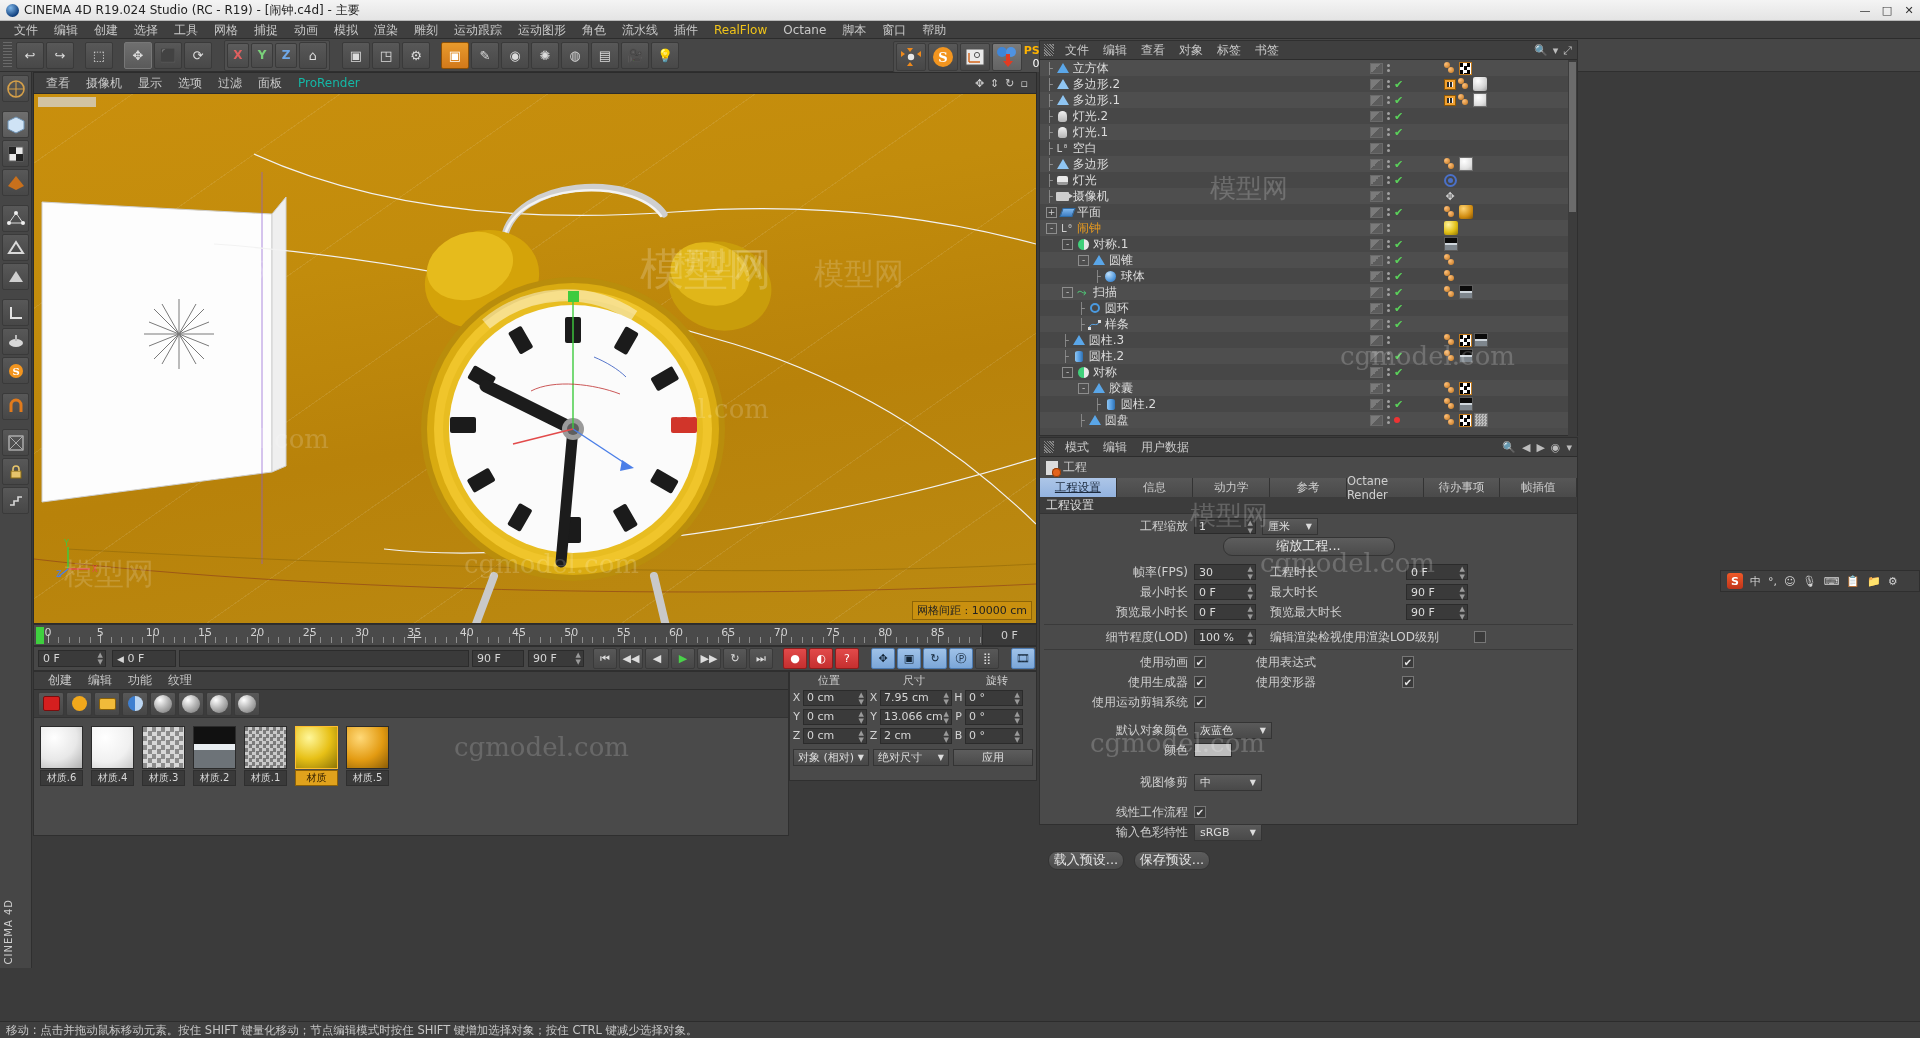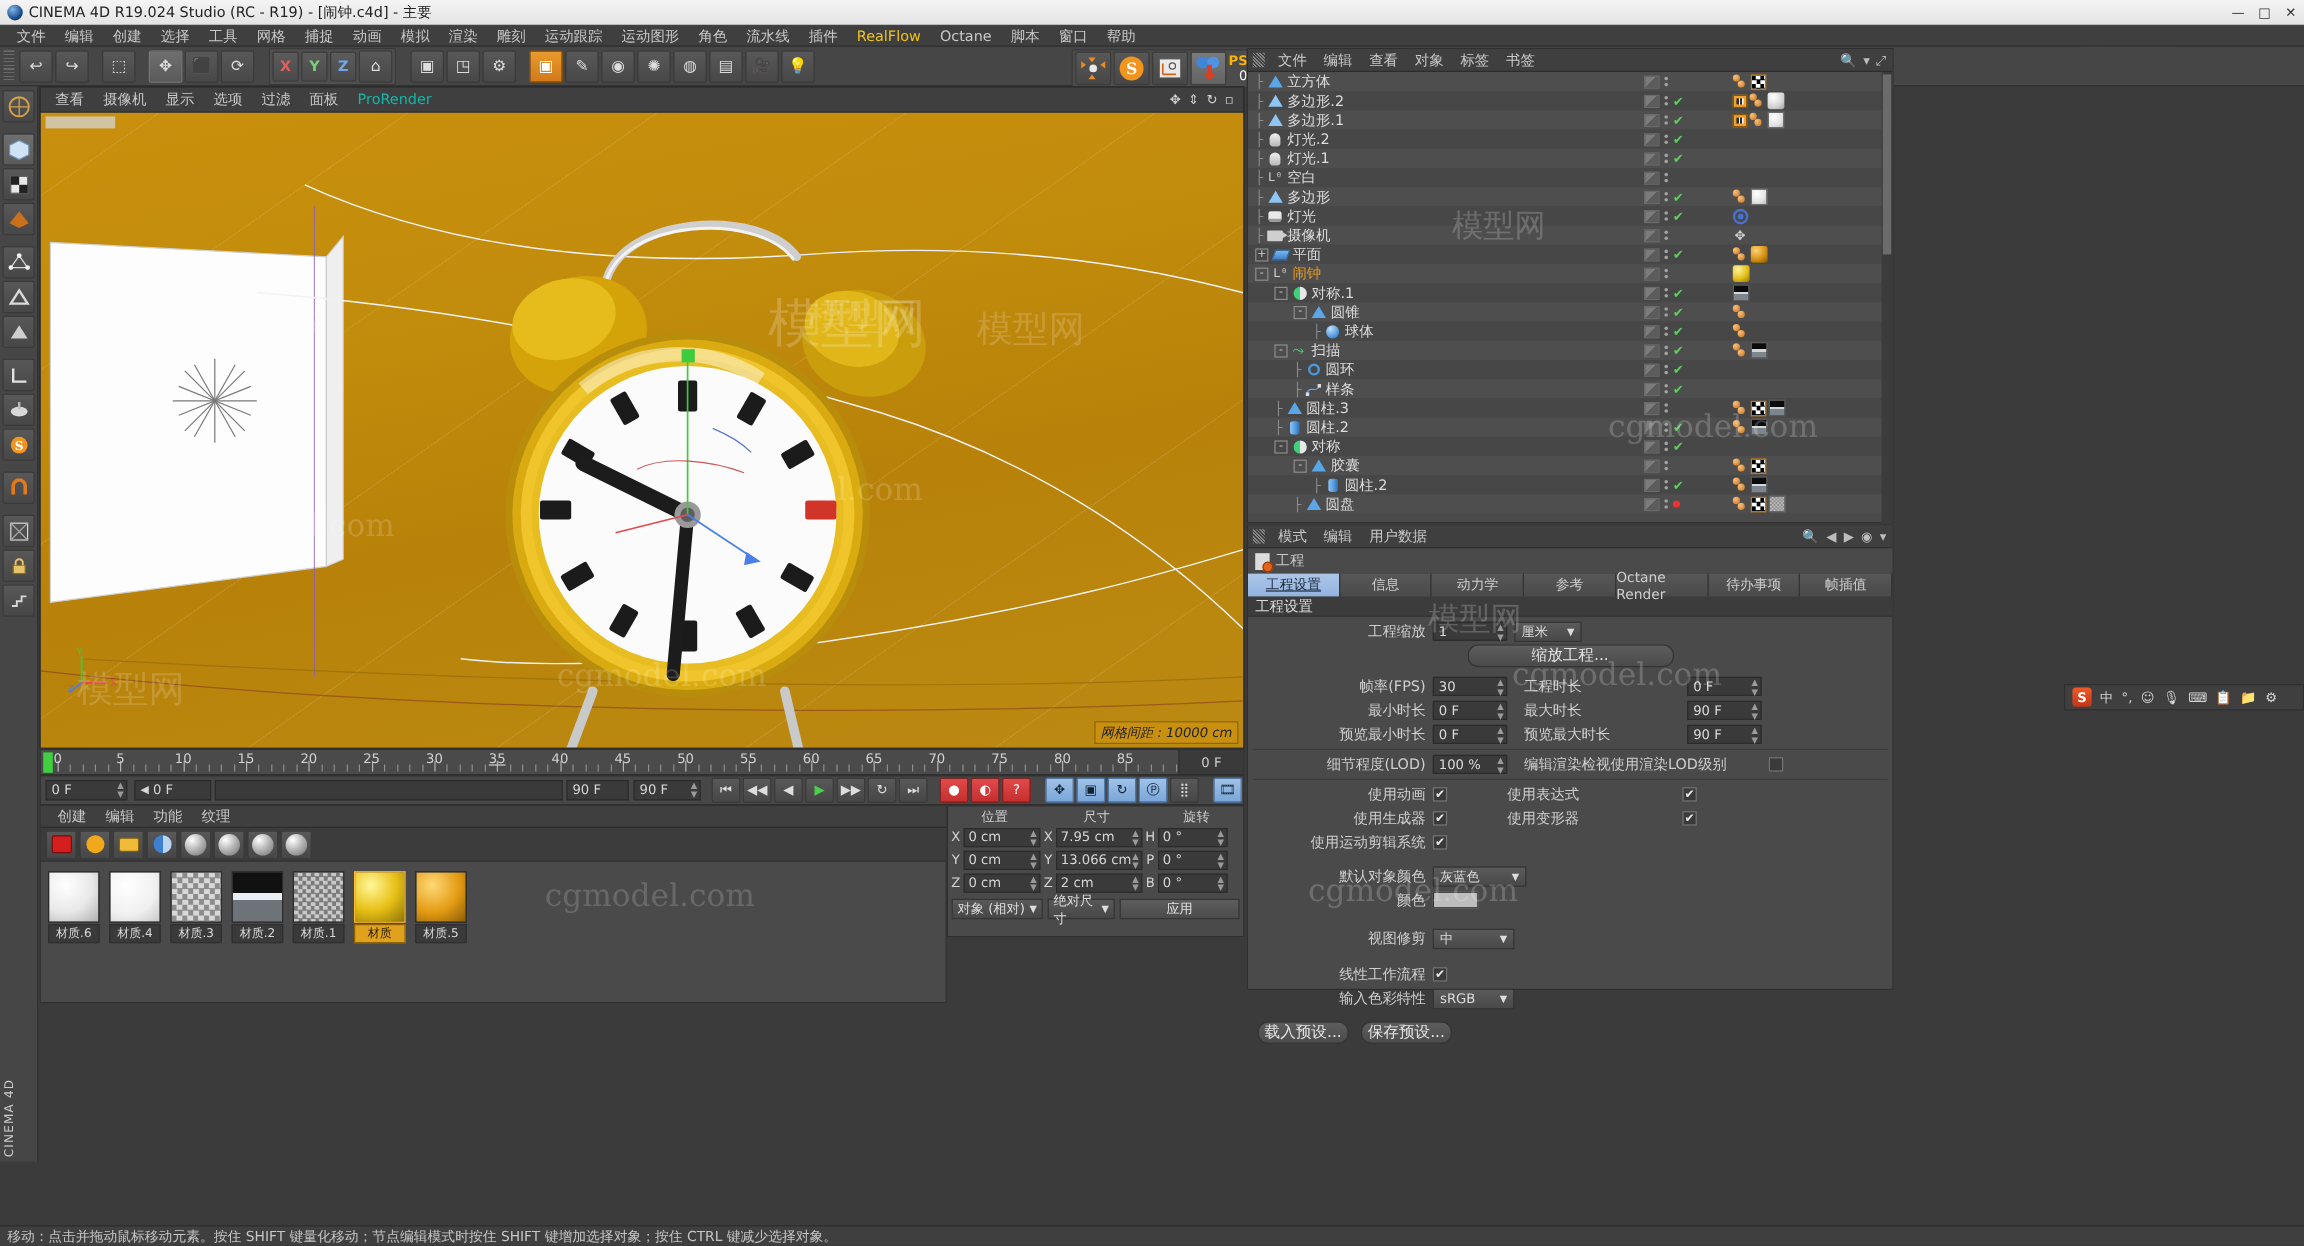--- a/index.html
+++ b/index.html
@@ -97,21 +97,21 @@
     background:#2b2b2b; border:1px solid #2c2c2c; }
   .viewmenu { height:21px; background:#3f3f3f; display:flex; align-items:center;
     padding-left:4px; border-bottom:1px solid #2c2c2c; }
   .viewmenu .vm { padding:0 8px; color:#c9c9c9; font-size:12px; }
   .viewmenu .vm.pr { color:#14b8a6; }
   .viewicons { margin-left:auto; display:flex; gap:6px; padding-right:8px; color:#cfcfcf; font-size:11px;}
   .viewport { position:relative; width:1002px; height:529px; overflow:hidden;
     background:linear-gradient(170deg,#c98f0d 0%,#c28c0c 32%,#b8820a 60%,#bb8a12 100%); }
 
   .grid-label { position:absolute; right:4px; bottom:3px; background:#c9900f;
-    color:#222; font-size:11px; padding:1px 4px; border:1px solid #8d6406;font-style:italic; }
+    color:#222; font-size:11px; padding:1px 4px; border:1px solid #8d6406; }
 
   .vp-title { position:absolute; left:4px; top:3px; width:58px; height:10px;
      background:#d4d4d4; opacity:.75;}
 
   
   .axisgiz { position:absolute; left:22px; bottom:42px; width:44px; height:44px; }
 
   
   .timeline { position:absolute; left:33px; top:624px; width:1004px; height:22px;
     background:#4a4a4a; border:1px solid #2f2f2f; }
@@ -910,21 +910,21 @@
           <div class="cfield" style="width:72px;flex:none">2 cm<span class="spin">▲<br>▼</span></div>
           <div class="axlab">B</div>
           <div class="cfield" style="width:58px;flex:none">0 °<span class="spin">▲<br>▼</span></div>
         </div>
       </div>
     <div class="coordfoot">
       <div class="combo" style="width:76px;">
         <span>对象 (相对)</span>
           <span class="car">▼</span>
         </div>
-      <div class="combo" style="width:56px;">
+      <div class="combo" style="width:76px;">
         <span>绝对尺寸</span>
           <span class="car">▼</span>
         </div>
       <div class="applybtn">应用</div>
     </div>
   </div>
 
   <div class="objpanel">
     <div class="objmenu">
       <div class="dots"></div>

